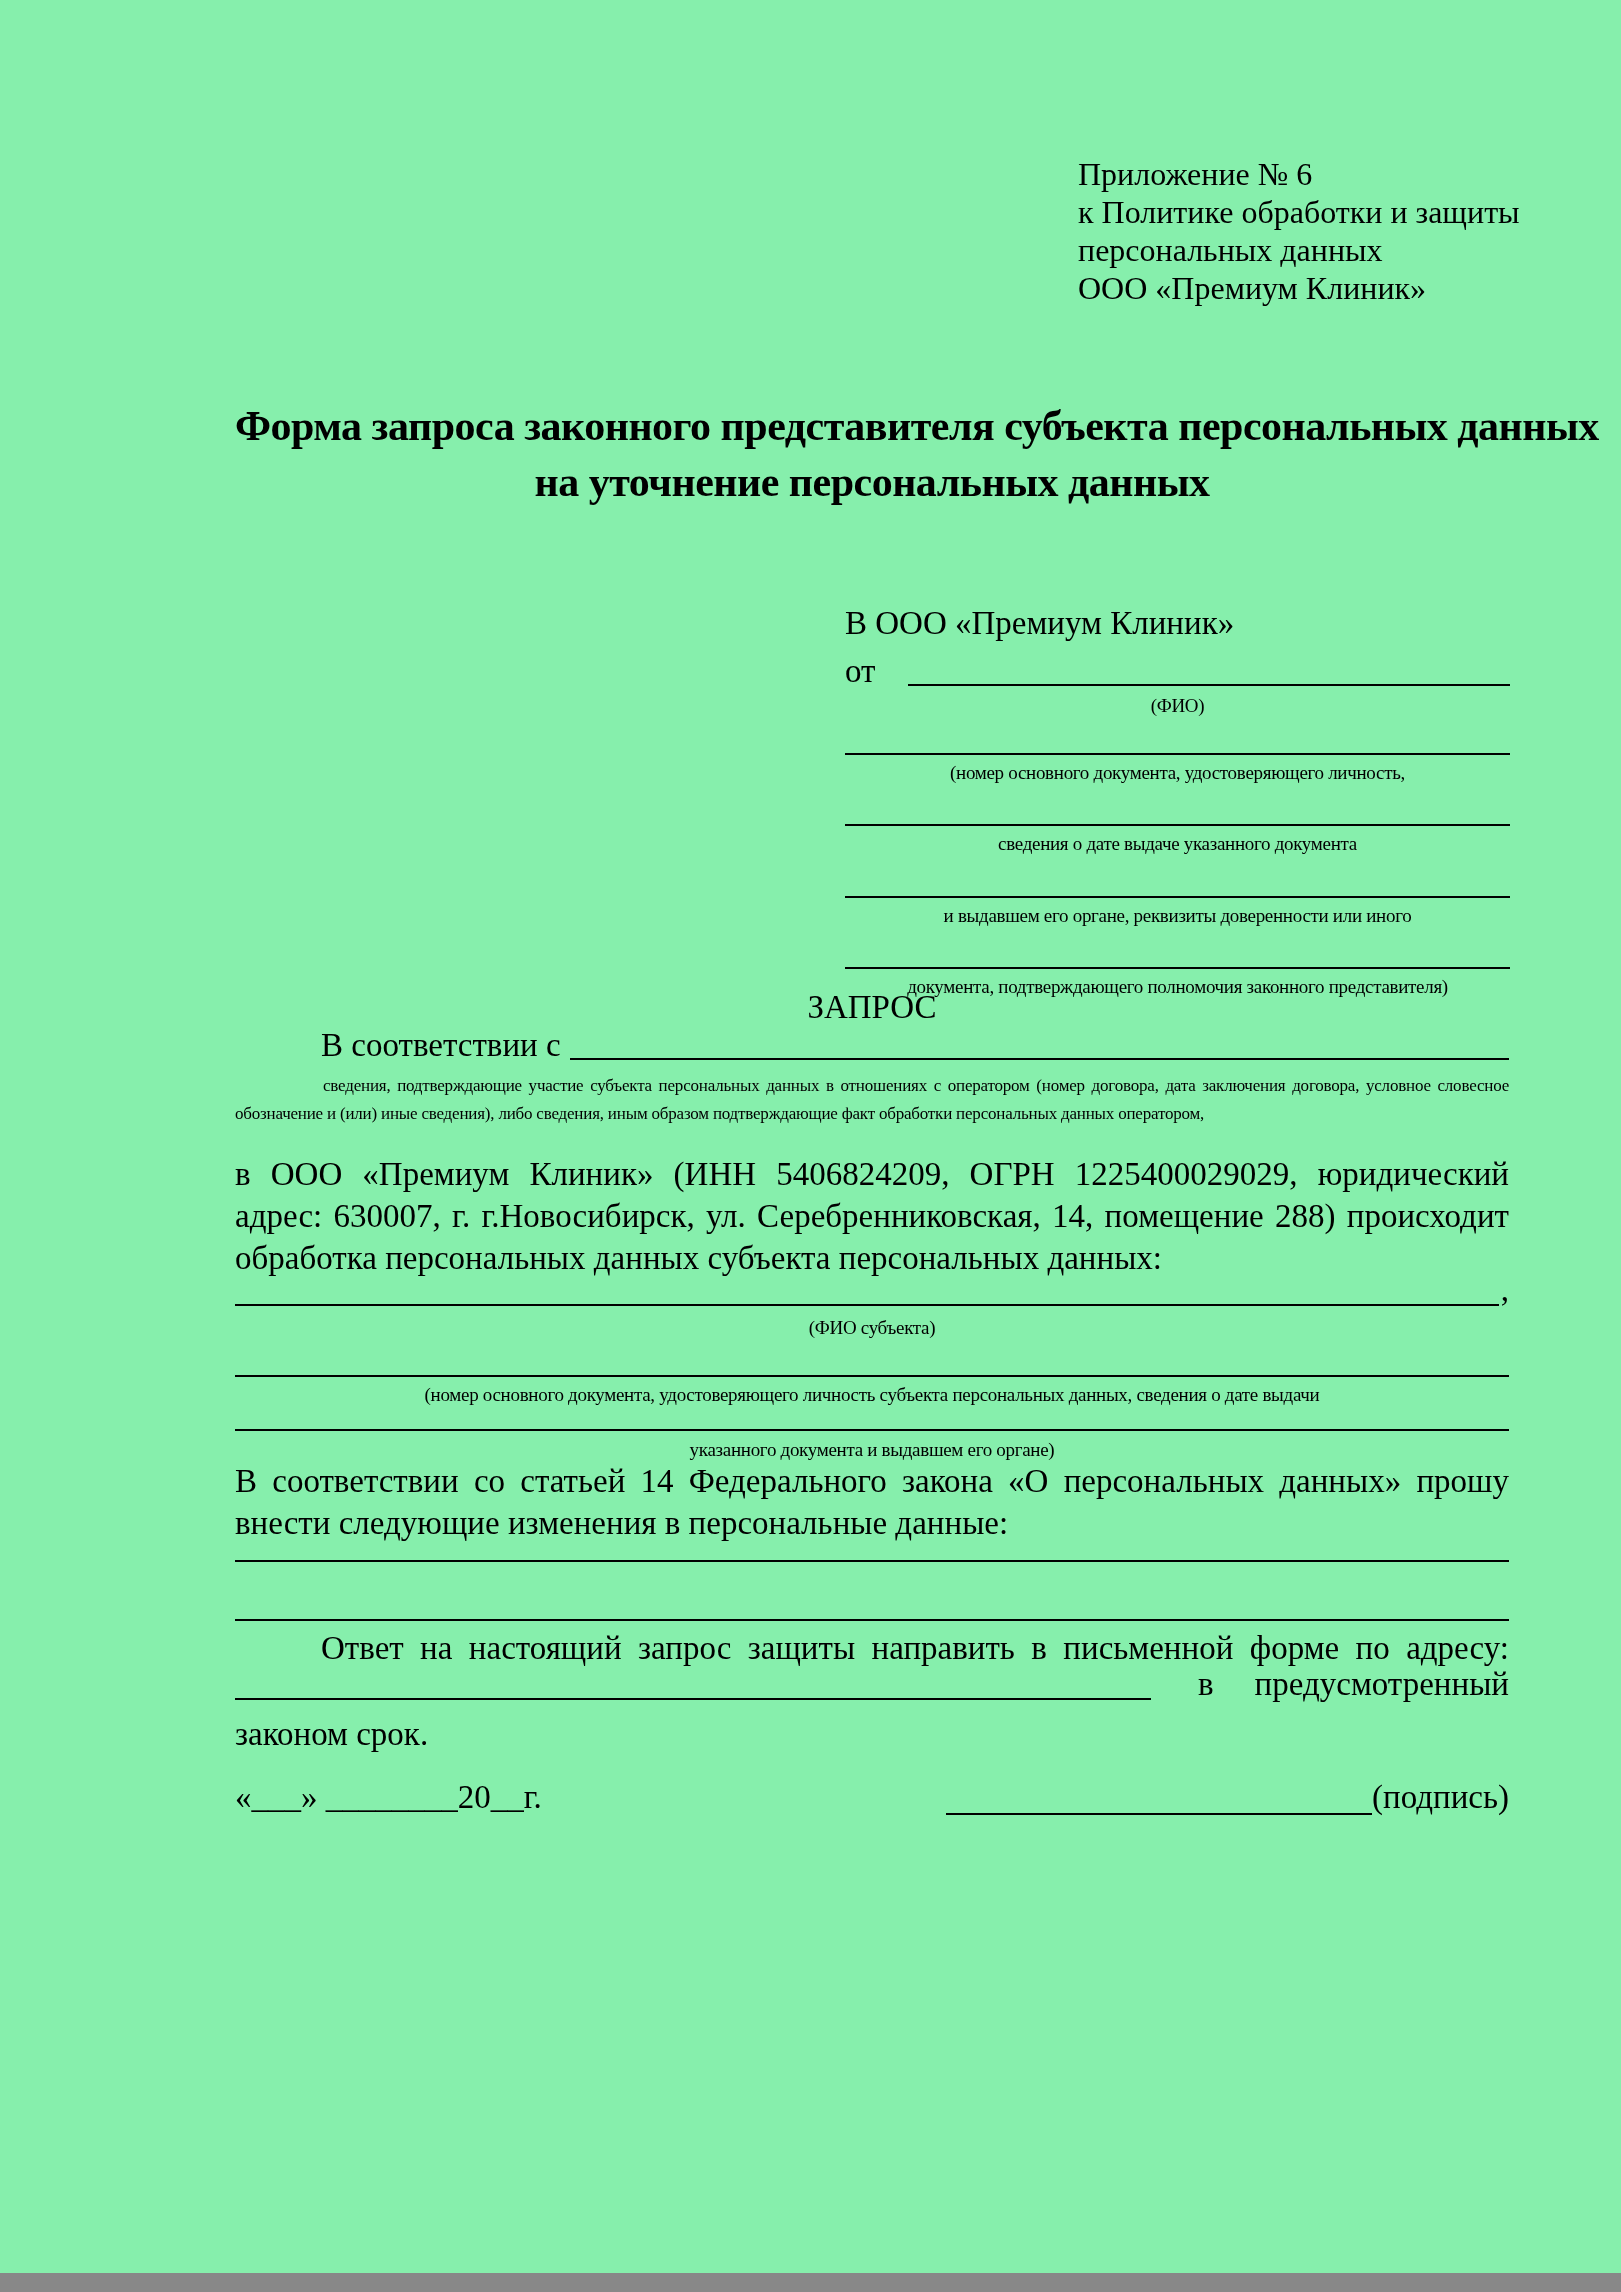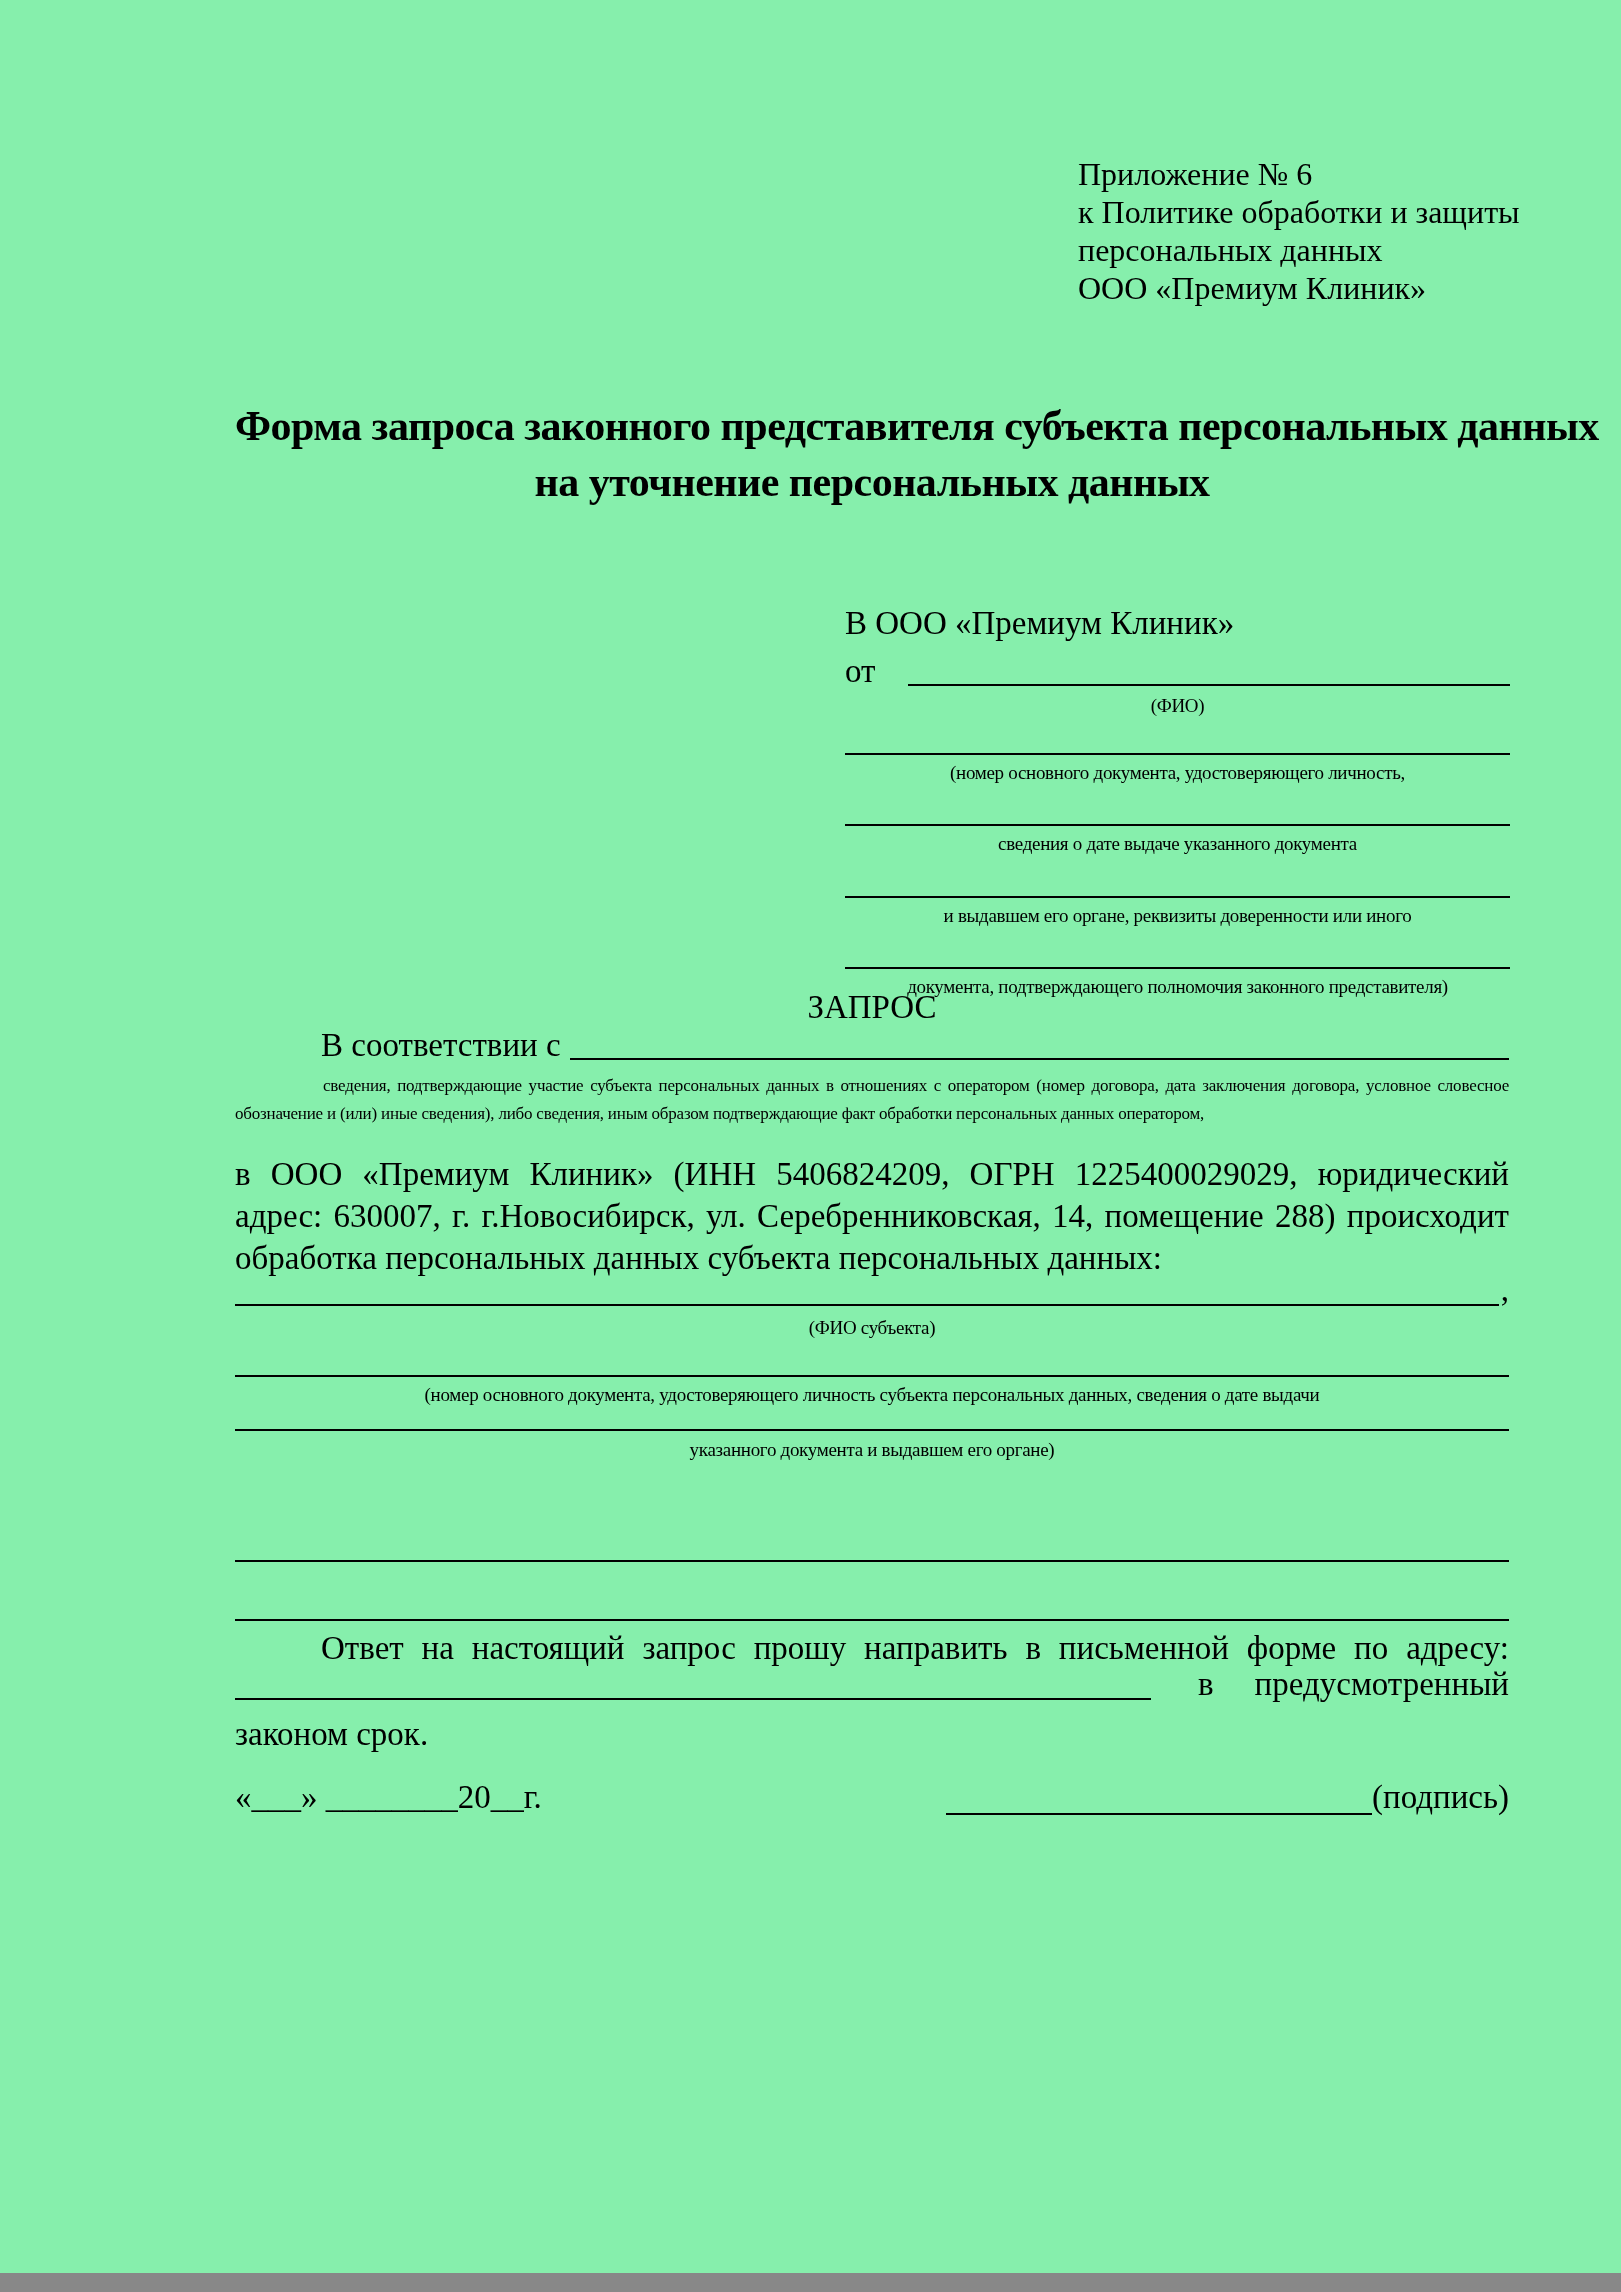--- a/index.html
+++ b/index.html
@@ -151,25 +151,26 @@
     <span class="fio-comma">,</span>
   </div>
   <div class="abs content-w cap fio-cap">(ФИО субъекта)</div>
 
   <div class="abs content-w blank-field field-a"></div>
   <div class="abs content-w cap cap-a">(номер основного документа, удостоверяющего личность субъекта персональных данных, сведения о дате выдачи</div>
 
   <div class="abs content-w blank-field field-b"></div>
   <div class="abs content-w cap cap-b">указанного документа и выдавшем его органе)</div>
 
+  <div class="abs content-w justify law-par">В соответствии со статьей 14 Федерального закона «О персональных данных» прошу внести следующие изменения в персональные данные:</div>
 
   <div class="abs content-w blank-field field-c"></div>
   <div class="abs content-w blank-field field-d"></div>
 
-  <div class="abs content-w reply-par">Ответ на настоящий запрос прошу направить в письменной форме по адресу:</div>
+  <div class="abs content-w reply-par">Ответ на настоящий запрос защиты направить в письменной форме по адресу:</div>
   <div class="abs content-w flex-row reply-row">
     <span class="fill-line"></span>
     <span class="reply-v">в</span>
     <span class="reply-pred">предусмотренный</span>
   </div>
   <div class="abs content-w reply-tail">законом срок.</div>
 
   <div class="abs content-w footer-row">
     <span class="date-part">«___» ________20__г.</span>
     <span class="sig-part">

